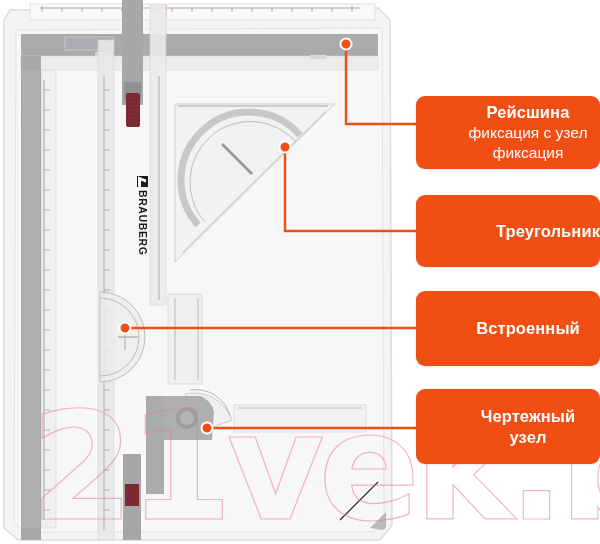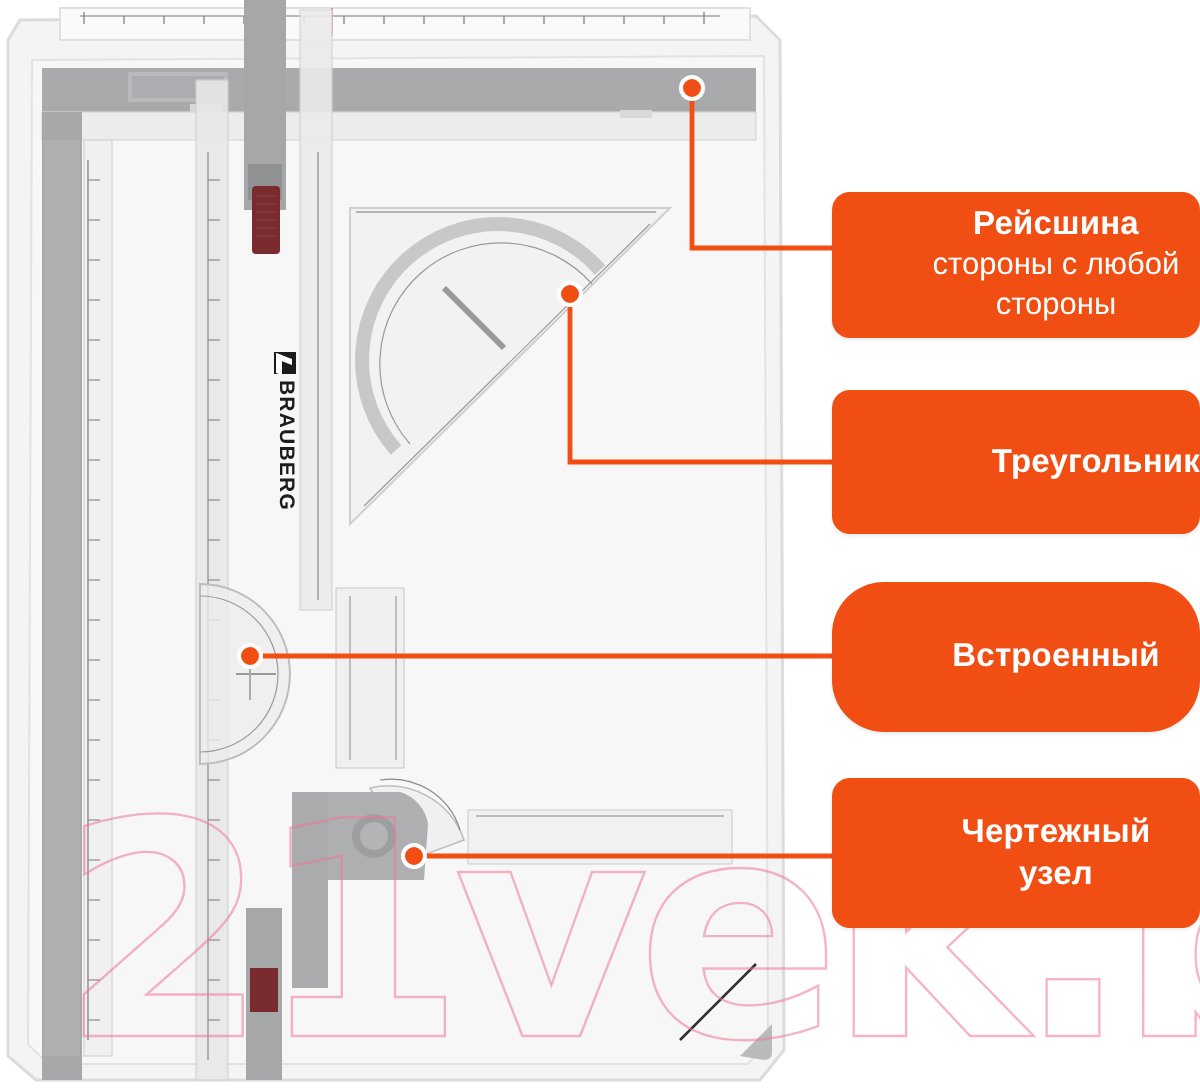--- a/index.html
+++ b/index.html
@@ -29,21 +29,21 @@
     font-size: 16.5px;
     line-height: 21px;
     letter-spacing: 0.1px;
   }
   .callout .sub {
     font-size: 15.5px;
     line-height: 20px;
   }
   #c1 { top: 96px; height: 73px; }
   #c2 { top: 195px; height: 72px; align-items: flex-end; }
-  #c3 { top: 291px; height: 75px; border-radius: 26px; }
+  #c3 { top: 291px; height: 75px; }
   #c4 { top: 389px; height: 75px; }
 
   .brand {
     position: absolute;
     left: 137px; top: 176px;
     transform-origin: left top;
     transform: rotate(90deg) translate(0, -12px);
     font-weight: bold;
     font-size: 10.5px;
     color: #1b1b1b;
@@ -252,22 +252,22 @@
 
   <div class="brand">
     <span class="logo"></span>
     <span>BRAUBERG</span>
   </div>
 
   <div class="watermark">21vek.by</div>
 
   <div class="callout" id="c1">
     <div class="title">Рейсшина</div>
-    <div class="sub">стороны с любой</div>
-    <div class="sub">стороны</div>
+    <div class="sub">фиксация с узел</div>
+    <div class="sub">фиксация</div>
   </div>
 
   <div class="callout" id="c2">
     <div class="title">Треугольник</div>
   </div>
 
   <div class="callout" id="c3">
     <div class="title">Встроенный</div>
   </div>
 

